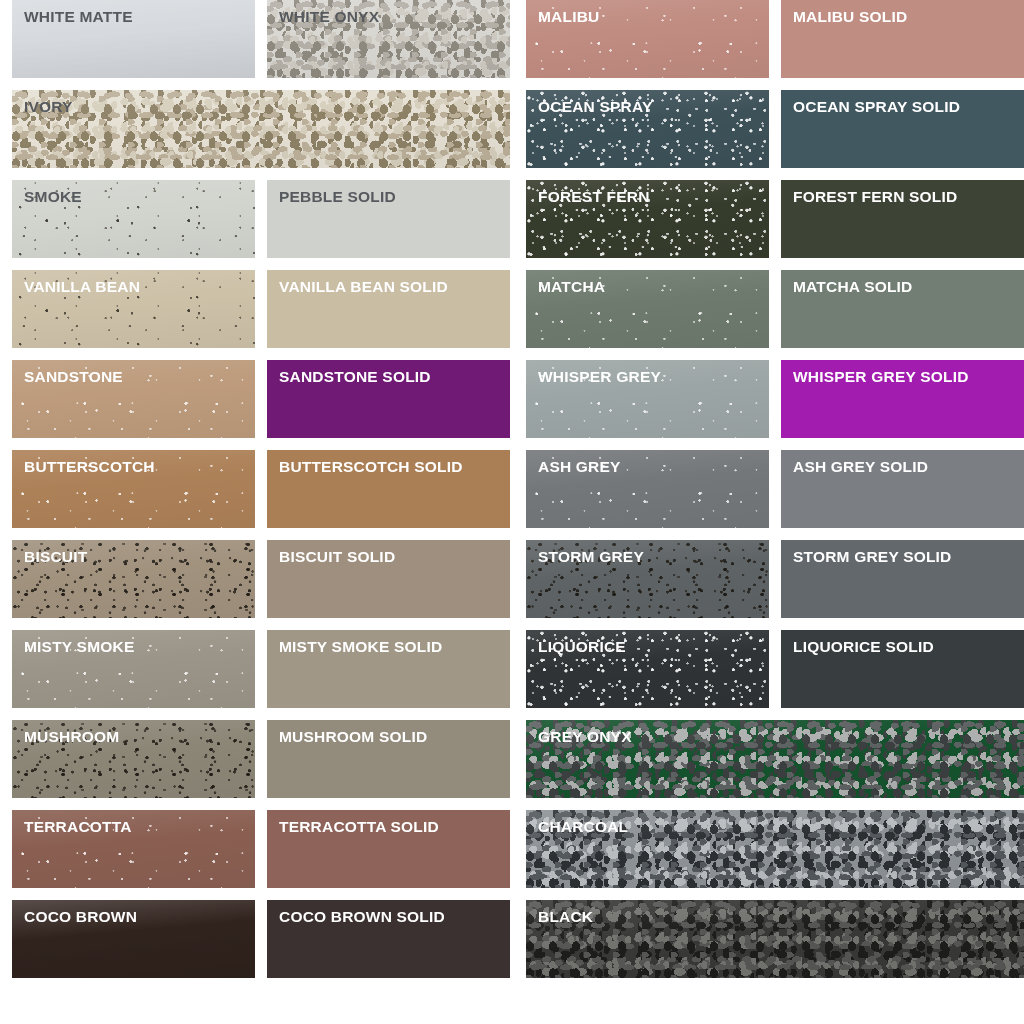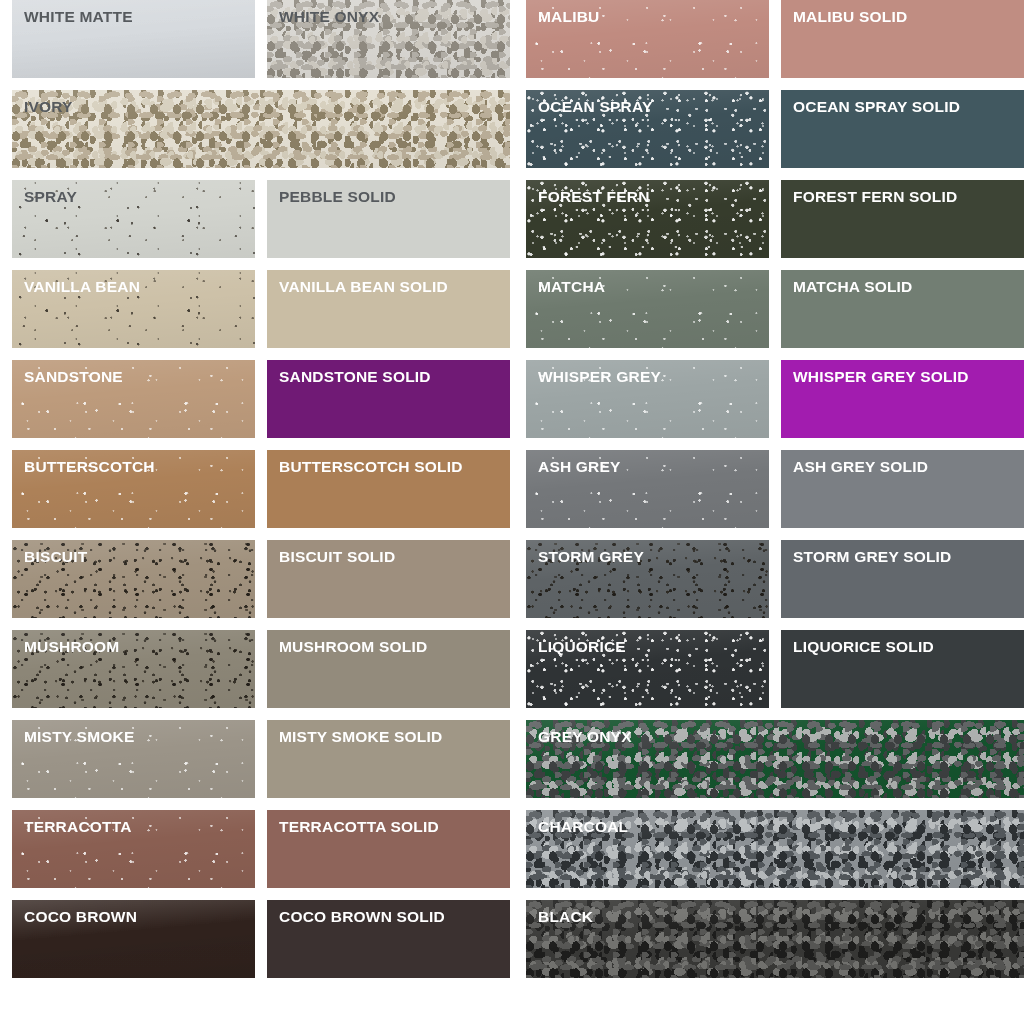--- a/index.html
+++ b/index.html
@@ -170,21 +170,21 @@
         <div class="swatch full lbl-dark" style="background: rgb(229, 224, 211);">
           <div class="tex terrazzo" style="--agg-a: #bcb09a; --agg-b: #8d8166; --agg-c: #d6cfbd;"></div>
           <div class="tex sheen"></div>
           <span class="label">IVORY</span>
         </div>
       </div>
       <div class="row">
         <div class="swatch half lbl-dark" style="background: rgb(210, 212, 206);">
           <div class="tex speck-dark"></div>
           <div class="tex sheen"></div>
-          <span class="label">SPRAY</span>
+          <span class="label">SMOKE</span>
         </div>
         <div class="swatch half lbl-dark" style="background: rgb(207, 209, 204);">
           <span class="label">PEBBLE SOLID</span>
         </div>
       </div>
       <div class="row">
         <div class="swatch half lbl-light" style="background: rgb(205, 193, 168);">
           <div class="tex speck-dark"></div>
           <div class="tex sheen"></div>
           <span class="label">VANILLA BEAN</span>
@@ -217,40 +217,40 @@
         <div class="swatch half lbl-light" style="background: rgb(161, 146, 126); text-align: right;">
           <div class="tex speck-heavy"></div>
           <div class="tex sheen"></div>
           <span class="label">BISCUIT</span>
         </div>
         <div class="swatch half lbl-light" style="background: rgb(158, 143, 126);">
           <span class="label">BISCUIT SOLID</span>
         </div>
       </div>
       <div class="row">
+        <div class="swatch half lbl-light" style="background: rgb(155, 148, 136);">
+          <div class="tex speck-light"></div>
+          <div class="tex sheen"></div>
+          <span class="label">MISTY SMOKE</span>
+        </div>
+        <div class="swatch half lbl-light" style="background: rgb(160, 151, 134);">
+          <span class="label">MISTY SMOKE SOLID</span>
+        </div>
+      </div>
+      <div class="row">
         <div class="swatch half lbl-light" style="background: rgb(140, 134, 119);">
           <div class="tex speck-heavy"></div>
           <div class="tex sheen"></div>
           <span class="label">MUSHROOM</span>
         </div>
         <div class="swatch half lbl-light" style="background: rgb(147, 139, 124);">
           <span class="label">MUSHROOM SOLID</span>
         </div>
       </div>
       <div class="row">
-        <div class="swatch half lbl-light" style="background: rgb(155, 148, 136);">
-          <div class="tex speck-light"></div>
-          <div class="tex sheen"></div>
-          <span class="label">MISTY SMOKE</span>
-        </div>
-        <div class="swatch half lbl-light" style="background: rgb(160, 151, 134);">
-          <span class="label">MISTY SMOKE SOLID</span>
-        </div>
-      </div>
-      <div class="row">
         <div class="swatch half lbl-light" style="background: rgb(138, 95, 82);">
           <div class="tex speck-light"></div>
           <div class="tex sheen"></div>
           <span class="label">TERRACOTTA</span>
         </div>
         <div class="swatch half lbl-light" style="background: rgb(142, 100, 90);">
           <span class="label">TERRACOTTA SOLID</span>
         </div>
       </div>
       <div class="row">

